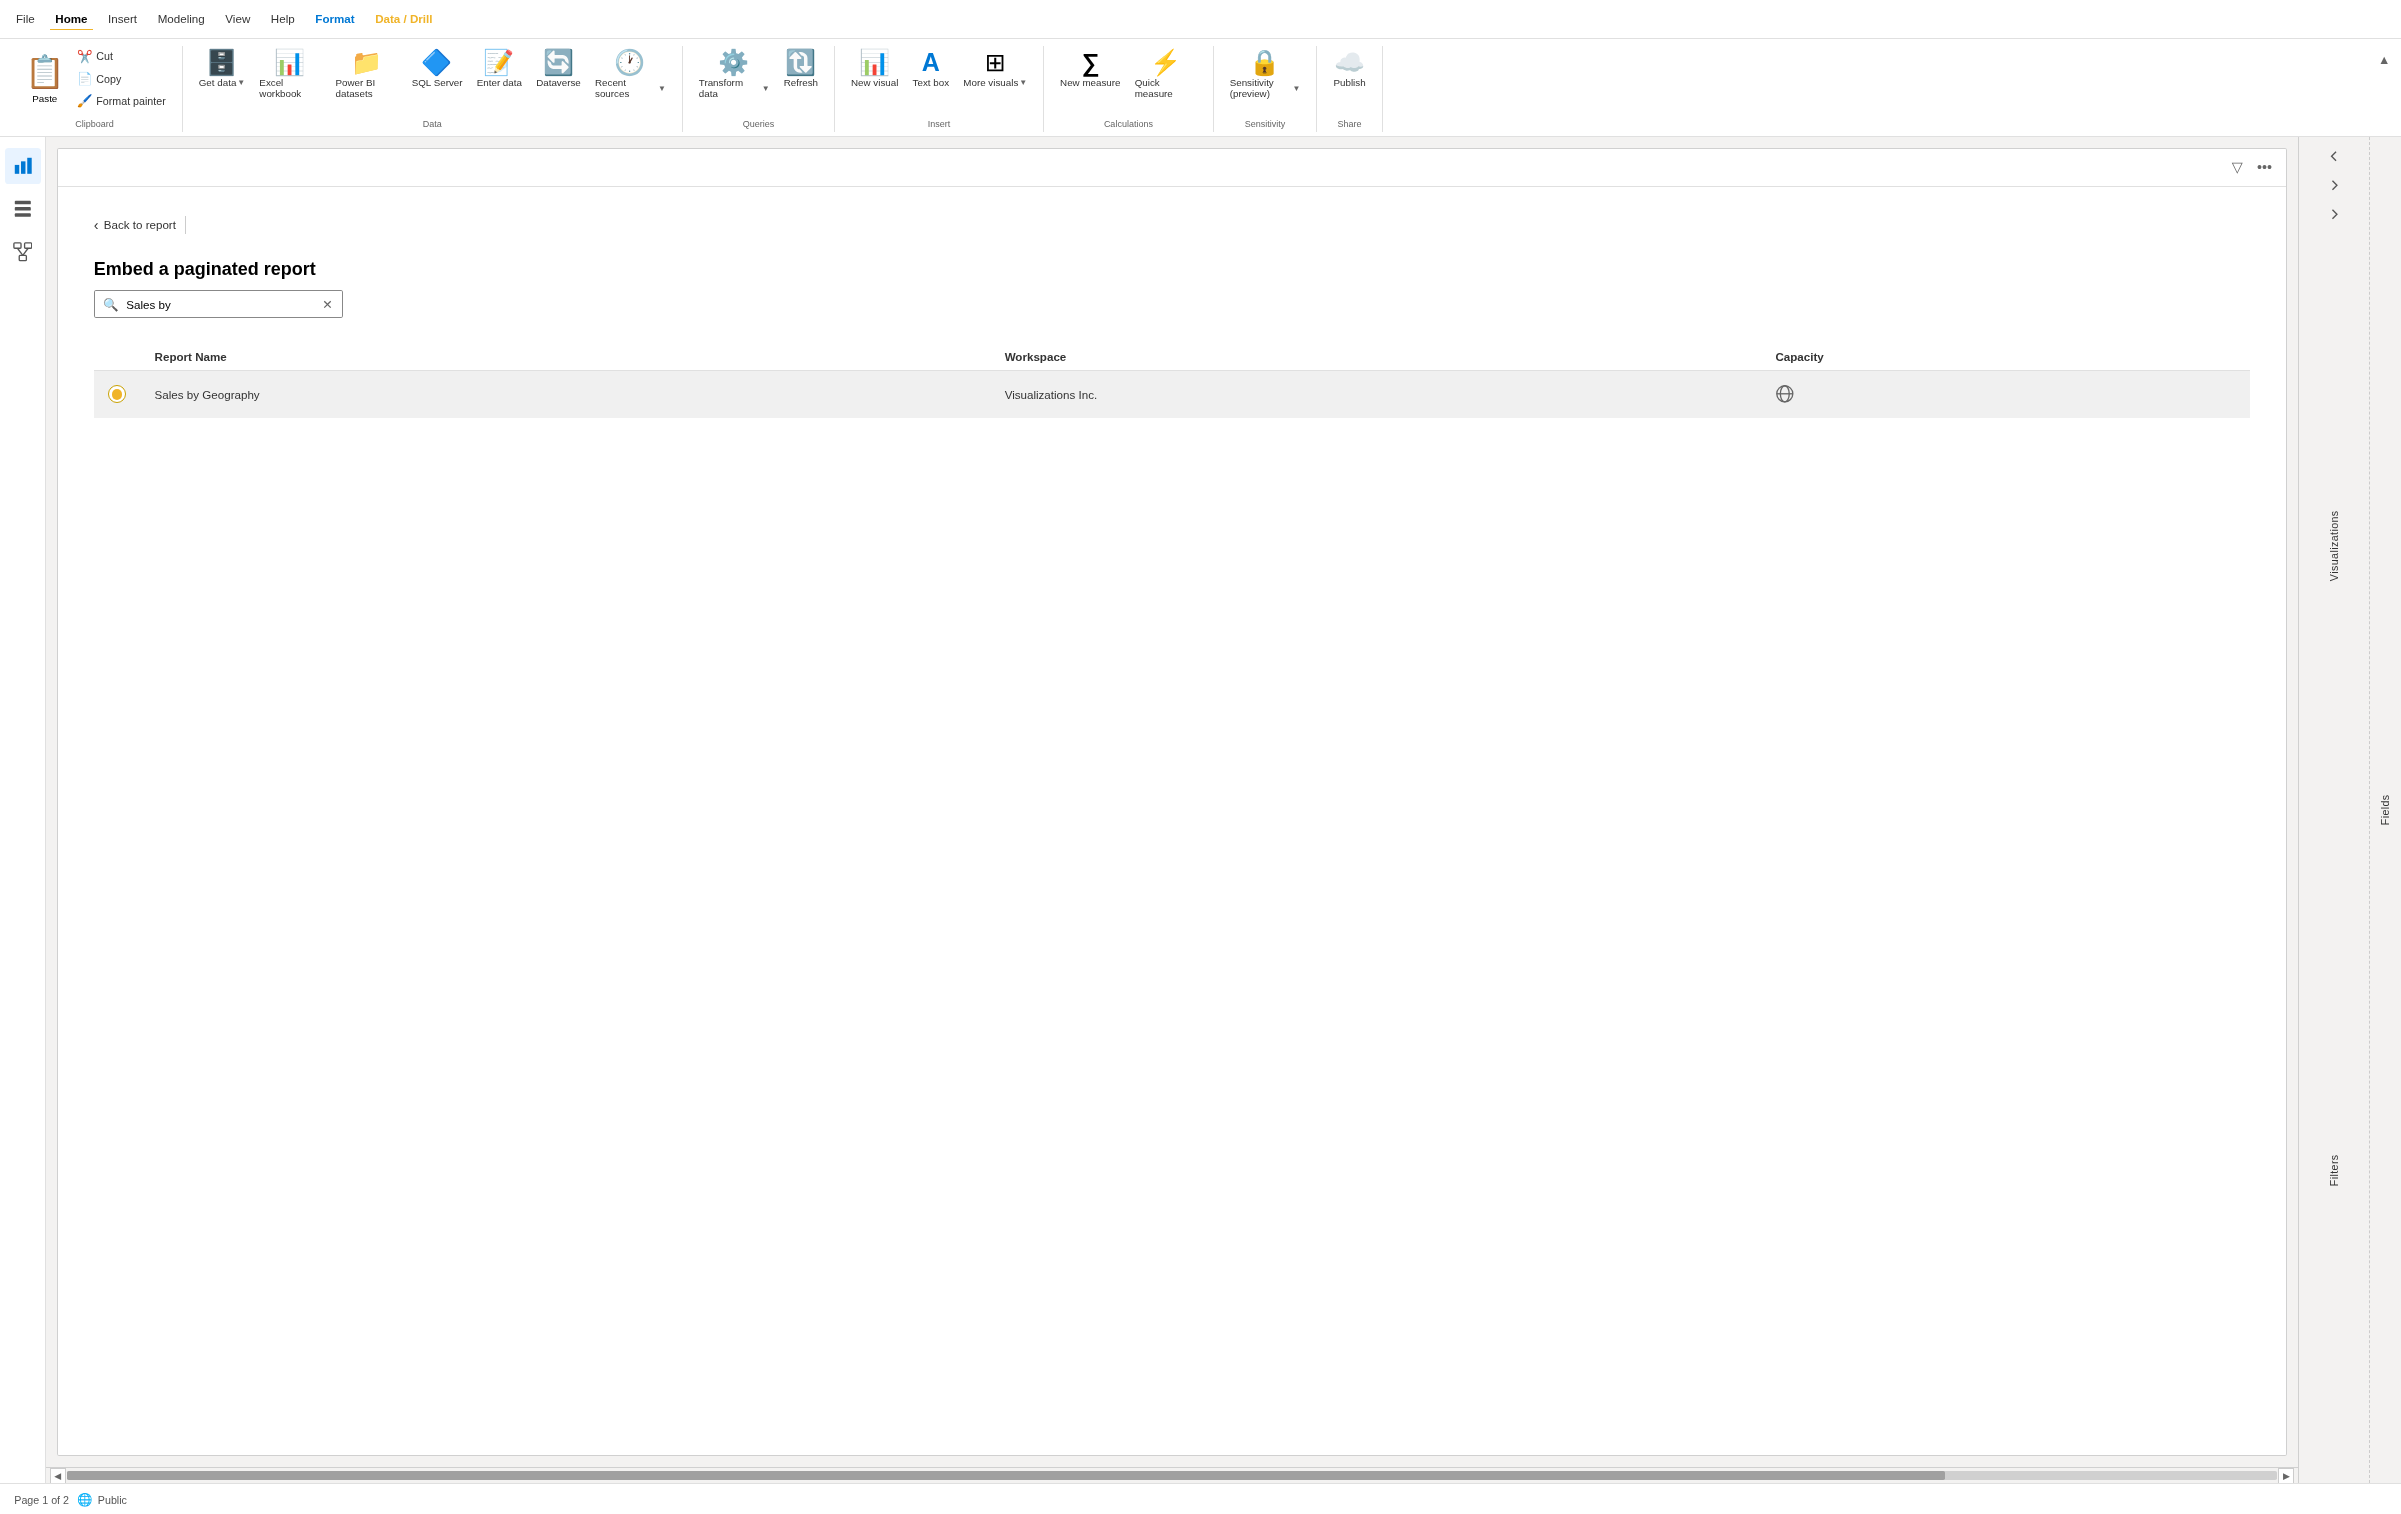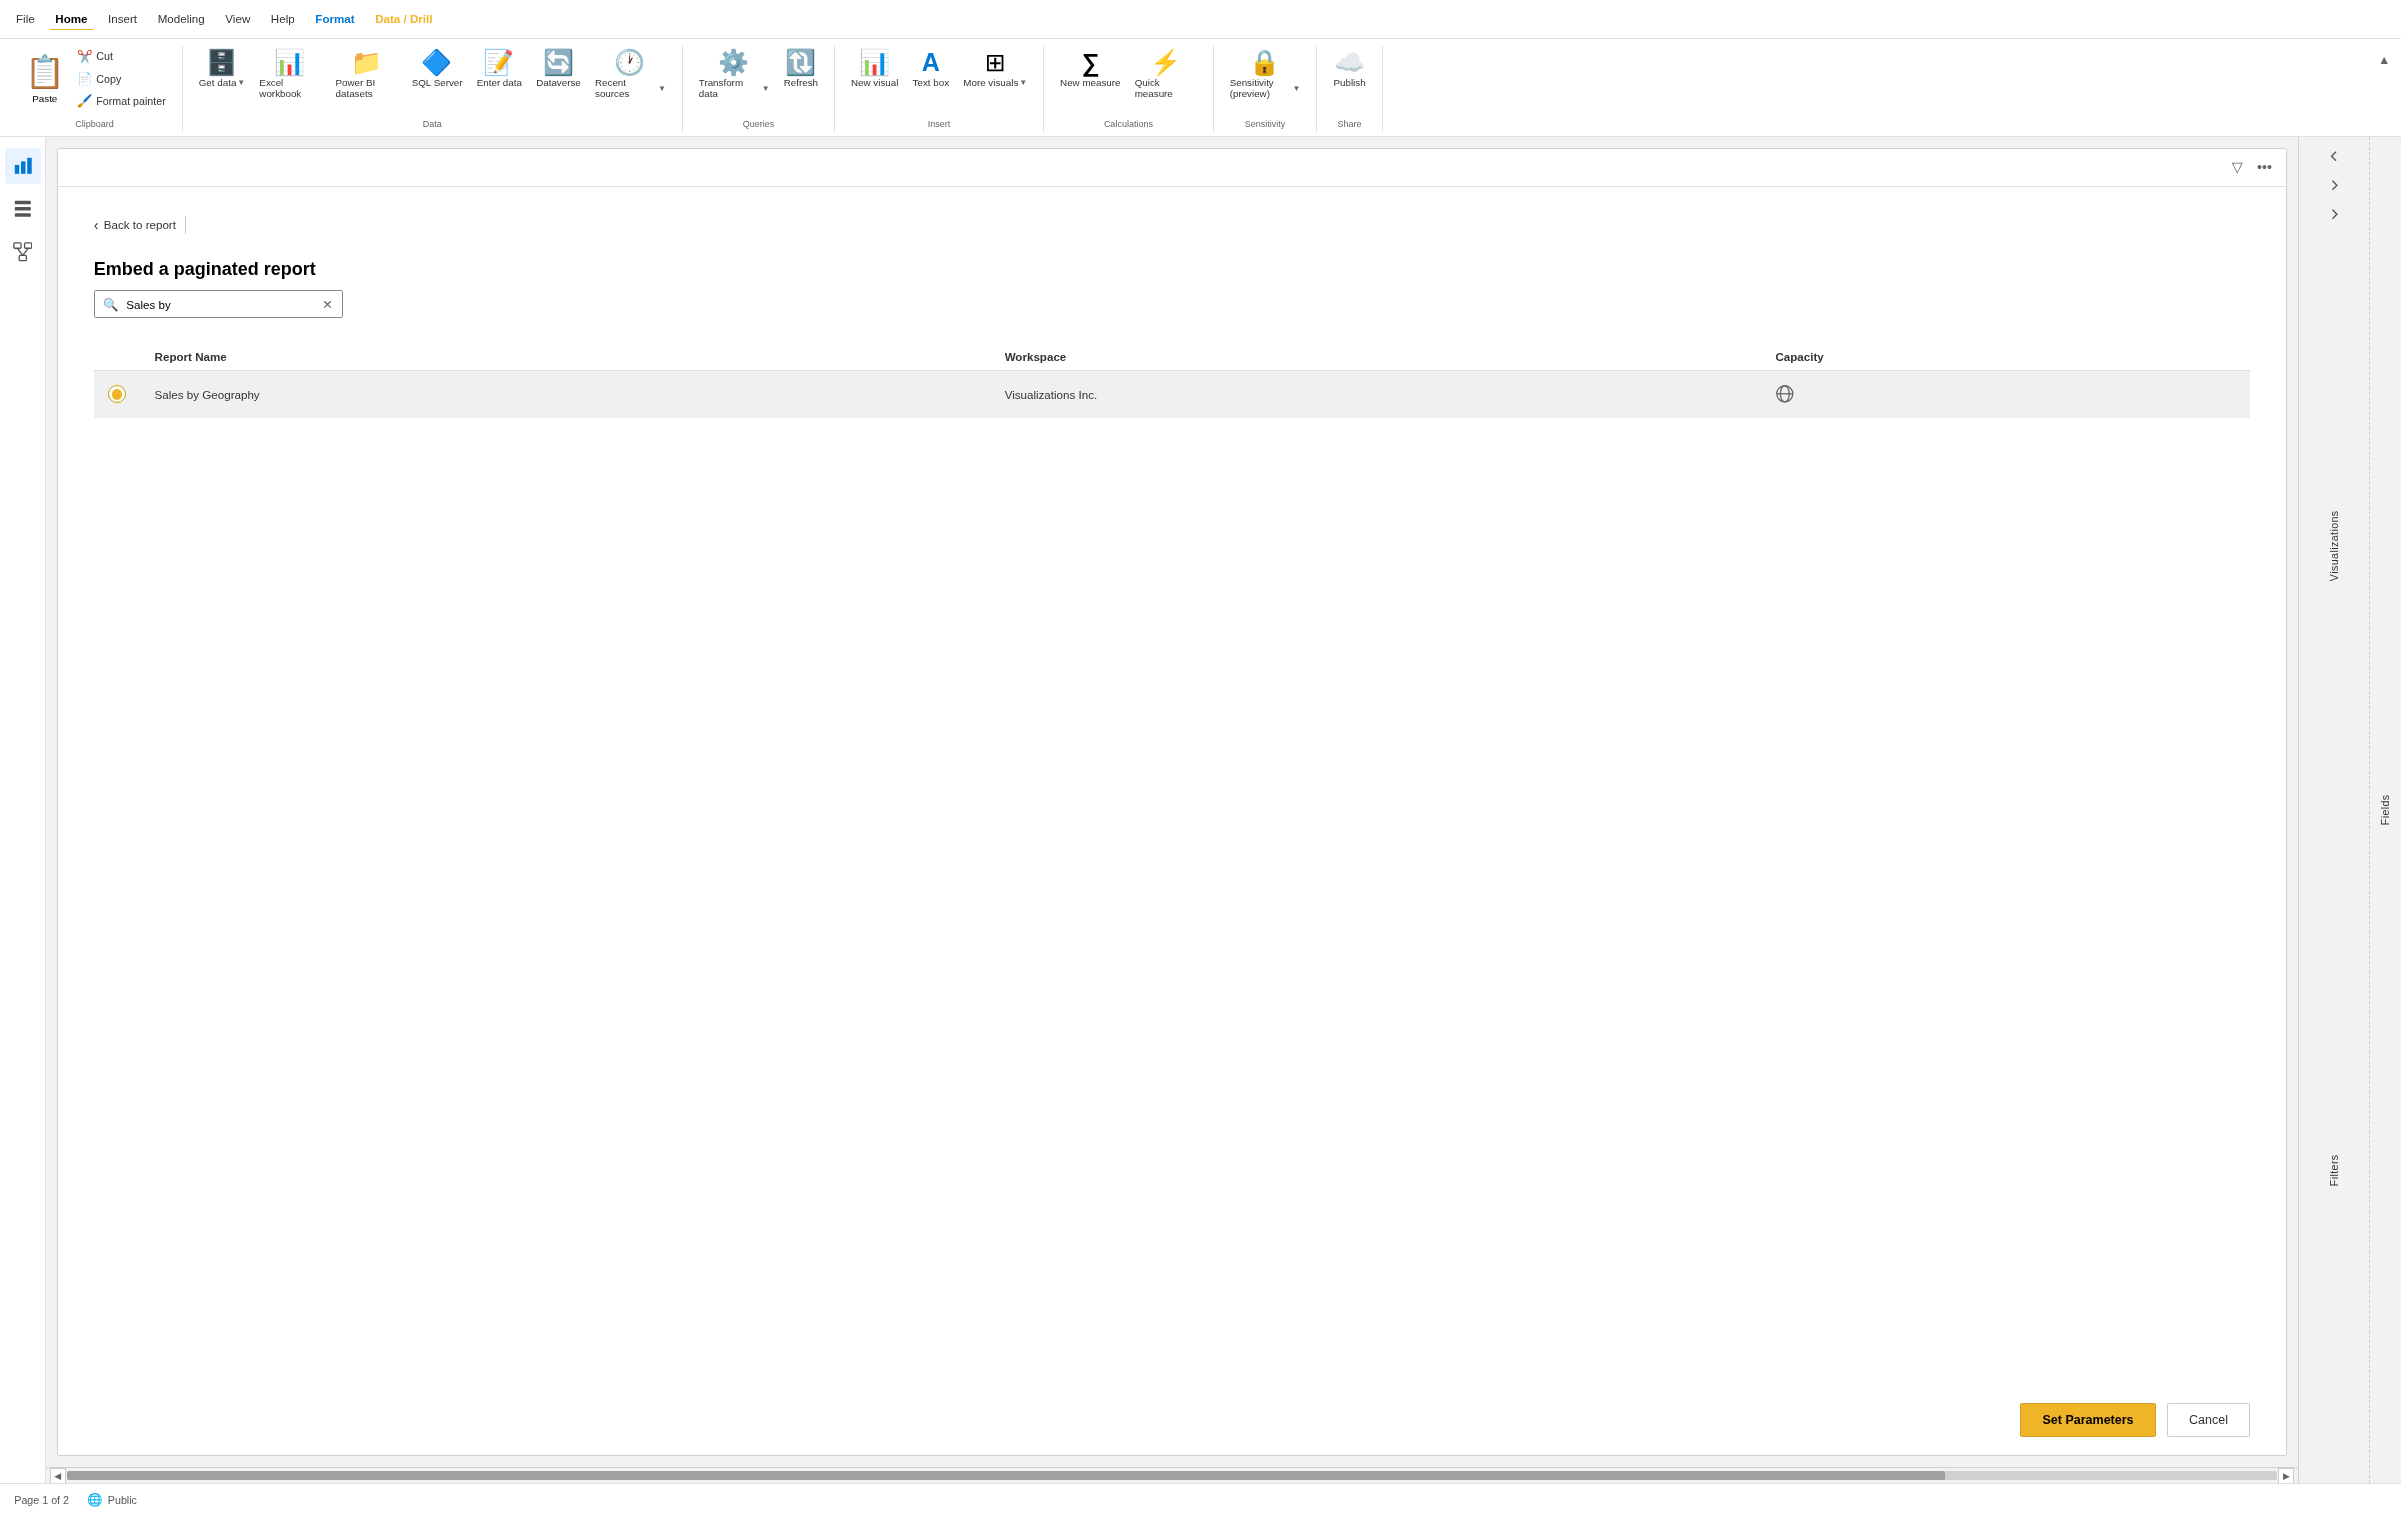--- a/index.html
+++ b/index.html
@@ -375,21 +375,21 @@
     }
 
     
     .status-bar {
       height: 32px;
       background: #fff;
       border-top: 0.9px solid #e0e0e0;
       display: flex;
       align-items: center;
       padding: 0 14.3px;
-      gap: 18px;
+      gap: 8px;
       font-size: 10.7px;
       color: #555;
     }
     .status-item {
       display: flex;
       align-items: center;
       gap: 5.3px;
     }
     .public-icon { font-size: 12.5px; }
     .nav-arrow-btn {
@@ -645,24 +645,20 @@
                   <circle cx="11" cy="11" r="9" stroke="#666" stroke-width="1.5" fill="none"></circle>
                   <ellipse cx="11" cy="11" rx="5" ry="9" stroke="#666" stroke-width="1.5" fill="none"></ellipse>
                   <line x1="2" y1="11" x2="20" y2="11" stroke="#666" stroke-width="1.5"></line>
                 </svg>
               </td>
             </tr>
           </tbody>
         </table>
       </div>
 
-      <div class="dialog-footer">
-        <button class="btn-primary">Set Parameters</button>
-        <button class="btn-secondary">Cancel</button>
-      </div>
     </div>
 
     <div class="scroll-bar-area">
       <div class="scroll-arrow">◀</div>
       <div class="scroll-track">
         <div class="scroll-thumb"></div>
       </div>
       <div class="scroll-arrow">▶</div>
     </div>
   </div>

